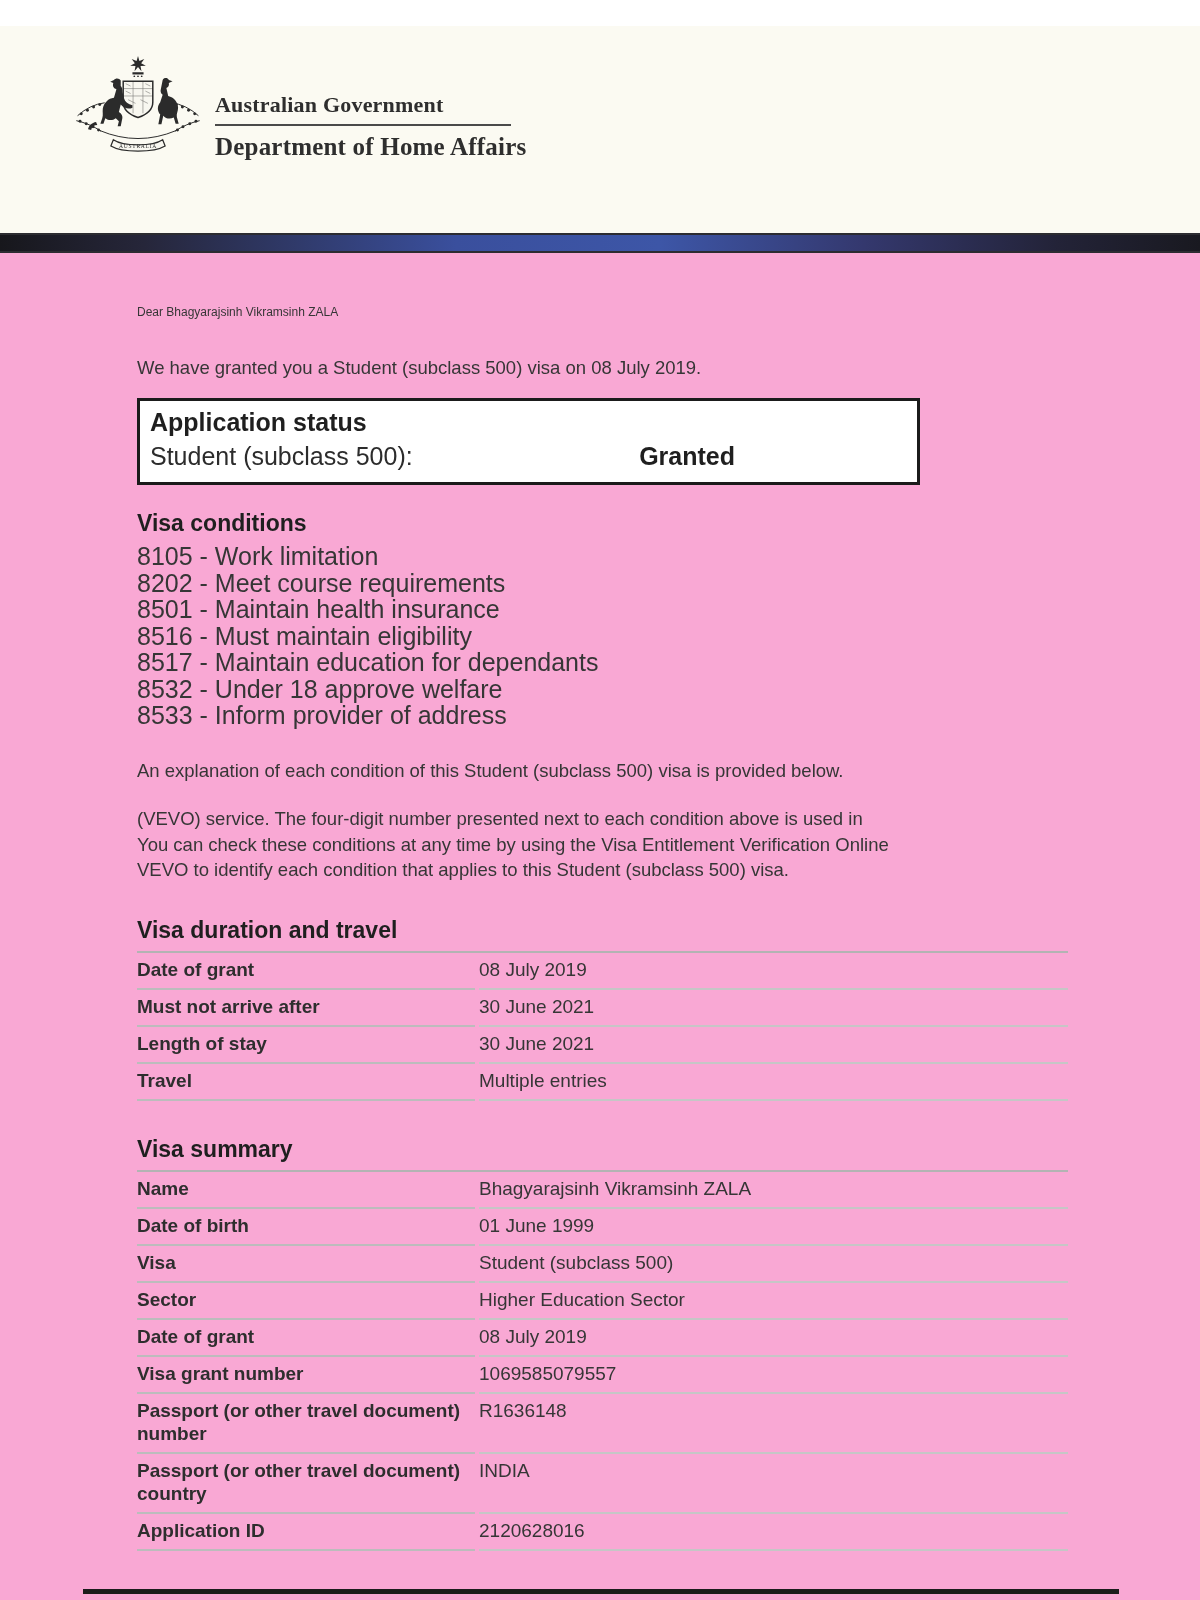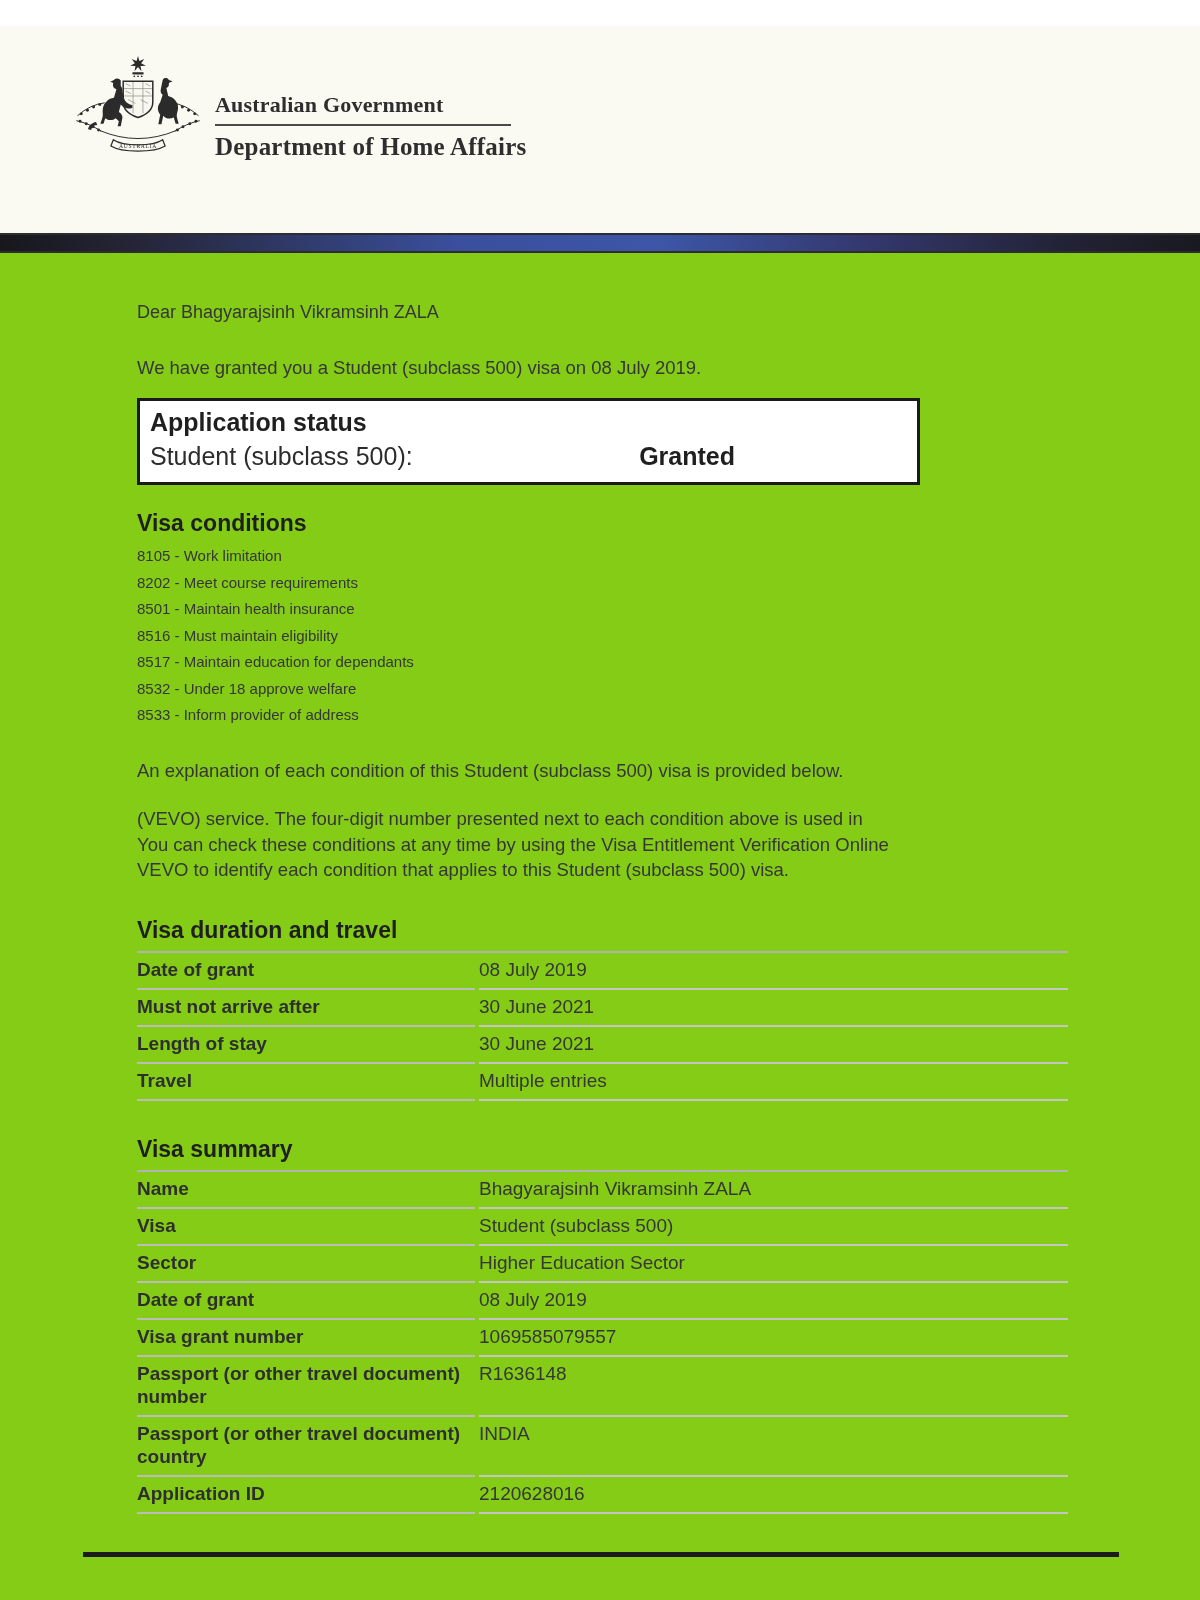--- a/index.html
+++ b/index.html
@@ -1,48 +1,48 @@
 <!DOCTYPE html>
 <html><head>
 <meta charset="utf-8">
 <style>
   * { margin:0; padding:0; box-sizing:border-box; }
   html,body { width:1200px; background:#ffffff; }
   body { font-family:"Liberation Sans", sans-serif; color:#323232; }
-  .page { position:relative; width:1200px; height:1600px; background:#84cc16; overflow:hidden; }
+  .page { position:relative; width:1200px; height:1600px; background:#f9a8d4; overflow:hidden; }
 
   
   .top-strip { height:26px; background:#ffffff; }
   .letterhead { height:207px; background:#fbfaf2; position:relative; }
   .crest { position:absolute; left:64px; top:14px; width:148px; height:128px; }
   .gov-block { position:absolute; left:215px; top:66px; }
   .gov-title { font-family:"Liberation Serif", serif; font-weight:bold; font-size:22px; color:#2e2e2e; letter-spacing:.2px; }
   .gov-rule { width:296px; height:2px; background:#4a4a4a; margin:6px 0 7px 0; }
   .gov-dept { font-family:"Liberation Serif", serif; font-weight:bold; font-size:25px; color:#2e2e2e; letter-spacing:.2px; }
 
   
   .band { height:20px; border-top:2px solid #2c2c31; border-bottom:2px solid #2c2c31;
           background:linear-gradient(90deg,#17171c 0%,#26263a 12%,#3a4f9d 38%,#3d56a7 55%,#34386e 72%,#232338 88%,#191920 100%); }
 
   
   .content { padding-left:137px; width:1068px; }
-  .greeting { margin-top:47px; font-size:18px; line-height:25px; color:#363636; }
+  .greeting { margin-top:47px; font-size:12px; line-height:25px; color:#363636; }
   .intro    { margin-top:30px; font-size:18.5px; line-height:25px; color:#363636; }
 
   .status-box { margin-top:18px; width:783px; border:3px solid #1b1b1b; padding:5px 10px 9px 10px; background:#fff; }
   .status-title { font-size:25px; font-weight:bold; color:#1f1f1f; line-height:33px; }
   .status-row { display:flex; align-items:flex-start; font-size:25px; line-height:34px; color:#2c2c2c;gap:32px; }
   .status-value { font-weight:bold; margin-left:auto; margin-right:172px; color:#1f1f1f; }
 
   h2.section { margin-top:21px; font-size:23px; font-weight:bold; color:#1f1f1f; line-height:34px; }
   h2.sec-duration { margin-top:30px; }
   h2.sec-summary  { margin-top:31px; }
 
   .conditions { margin-top:3px; list-style:none; }
-  .conditions li { font-size:15px; line-height:26.5px; color:#363636; }
+  .conditions li { font-size:25px; line-height:26.5px; color:#363636; }
 
   .para { margin-top:29px; font-size:18.5px; line-height:25.5px; color:#363636; }
   .para-multi { margin-top:23px; }
   .para-multi div { font-size:18.5px; line-height:25.5px; color:#363636; }
 
   
   .kv-table { margin-top:4px; width:931px; border-top:2px solid #b3b3b3; }
   .kv-row { display:flex; }
   .kv-key, .kv-val { border-bottom:2px solid #c6c6c6; padding:5px 0 7px 0; font-size:19px; line-height:23px; }
   .kv-key { width:338px; font-weight:bold; color:#2e2e2e; margin-right:4px; border-bottom-color:#bcbcbc; }
@@ -194,20 +194,24 @@
       </div>
 
     <h2 class="section sec-summary">Visa summary</h2>
     <div class="kv-table">
 
         <div class="kv-row">
           <div class="kv-key">Name</div>
           <div class="kv-val">Bhagyarajsinh Vikramsinh ZALA</div>
         </div>
 
+        <div class="kv-row">
+          <div class="kv-key">Date of birth</div>
+          <div class="kv-val">01 June 1999</div>
+        </div>
 
         <div class="kv-row">
           <div class="kv-key">Visa</div>
           <div class="kv-val">Student (subclass 500)</div>
         </div>
 
         <div class="kv-row">
           <div class="kv-key">Sector</div>
           <div class="kv-val">Higher Education Sector</div>
         </div>

